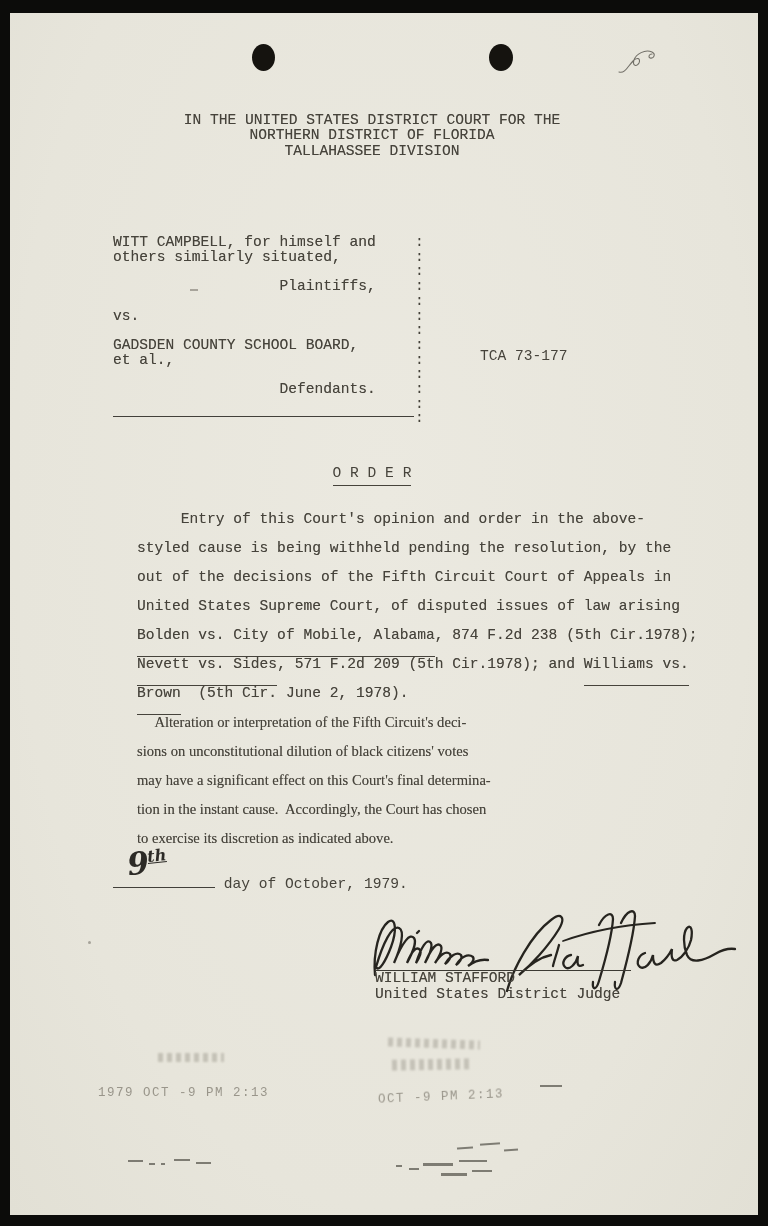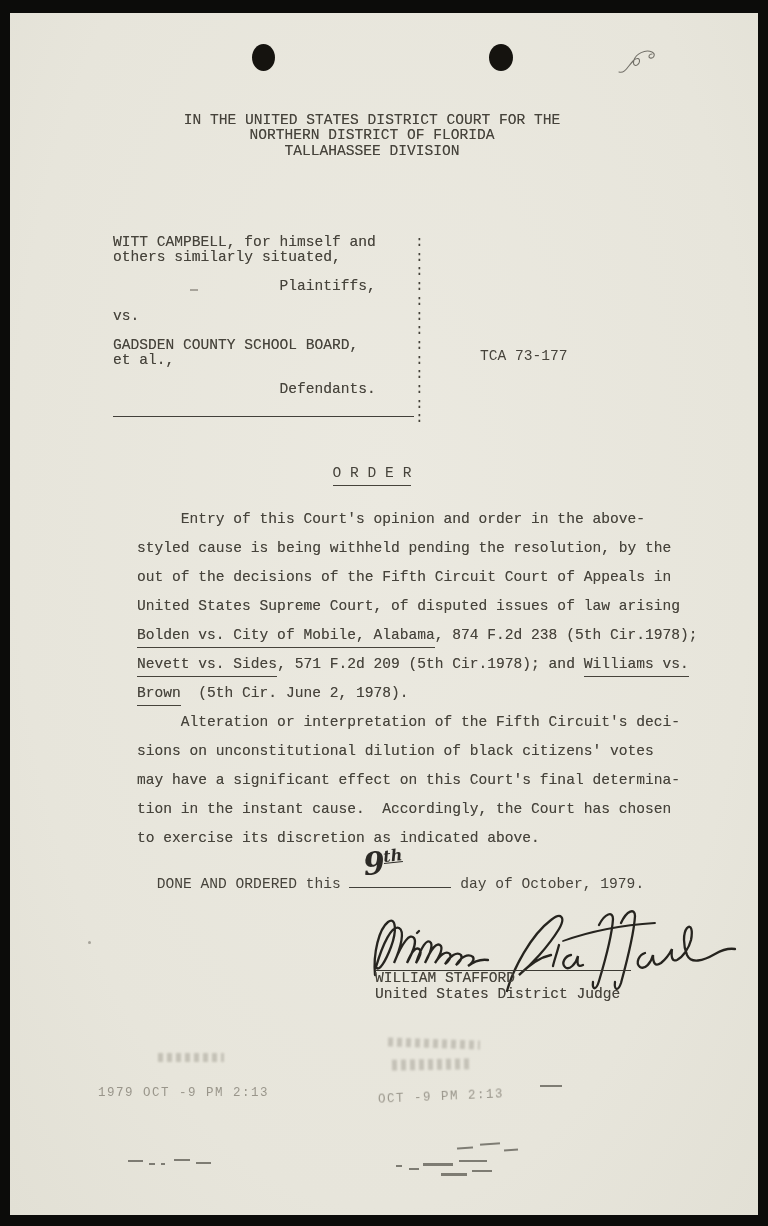--- a/index.html
+++ b/index.html
@@ -17,21 +17,21 @@
   .hdr { top:100px; left:0; width:724px; text-align:center; line-height:15.4px;
          text-shadow:0 0 .4px rgba(70,66,58,.55); }
   .cap { top:222px; left:103px; line-height:14.7px; text-shadow:0 0 .4px rgba(70,66,58,.5); }
   .colons { top:222px; left:405px; line-height:14.7px; }
   .caseno { top:295px; left:470px;margin-top:40px; }
   .cap-rule { top:403px; left:103px; width:301px; border-top:1.4px solid #42403a; }
   .order-h { top:452px; left:0; width:724px; text-align:center; }
   .order-h span { border-bottom:1.4px solid #46433b; padding-bottom:4px; }
   .para { left:103px; line-height:29px; text-shadow:0 0 .45px rgba(70,66,58,.5);margin-left:24px; }
   .para .row { white-space:pre; height:29px; }
-  .u { border-bottom:1.3px solid #46433b; padding-bottom:4px; }
+  .u { border-bottom:1.3px solid #46433b; padding-bottom:13px; }
   .done-row { top:857px; left:103px; white-space:pre; line-height:29px; }
   .blank { display:inline-block; width:102px; border-bottom:1.4px solid #42403a;
            height:16px; position:relative; vertical-align:baseline; }
   .day-script { position:absolute; left:14px; top:-30px; transform:rotate(-6deg);
                 font-family:"DejaVu Serif",serif; font-style:italic; font-weight:bold;
                 font-size:31px; color:#2c2a26; letter-spacing:-1px; }
   .day-script sup { font-size:16px; text-decoration:underline; letter-spacing:0; }
   .sig-svg { position:absolute; left:345px; top:890px; }
   .typed-sig { position:absolute; left:365px; top:957px; width:256px;
                border-top:1.5px solid #3c3a33; padding-top:0; line-height:15.6px;
@@ -93,27 +93,27 @@
   <div class="abs para mono" style="top:492px;">
     <div class="row">     Entry of this Court's opinion and order in the above-</div>
     <div class="row">styled cause is being withheld pending the resolution, by the</div>
     <div class="row">out of the decisions of the Fifth Circuit Court of Appeals in</div>
     <div class="row">United States Supreme Court, of disputed issues of law arising</div>
     <div class="row"><span class="u">Bolden vs. City of Mobile, Alabama</span><span>, 874 F.2d 238 (5th Cir.1978);</span></div>
     <div class="row"><span class="u">Nevett vs. Sides</span><span>, 571 F.2d 209 (5th Cir.1978); and </span><span class="u">Williams vs.</span></div>
     <div class="row"><span class="u">Brown</span><span>  (5th Cir. June 2, 1978).</span></div>
   </div>
 
-  <div class="abs para mono pre" style="top:695px;">     Alteration or interpretation of the Fifth Circuit's deci-
+  <div class="abs para mono pre" style="top:695px;font-family:Liberation Serif, serif;">     Alteration or interpretation of the Fifth Circuit's deci-
 sions on unconstitutional dilution of black citizens' votes
 may have a significant effect on this Court's final determina-
 tion in the instant cause.  Accordingly, the Court has chosen
 to exercise its discretion as indicated above.</div>
 
-  <div class="abs done-row mono"><span>     DONE AND ORDERED this </span><span class="blank"><span class="day-script"><span>9</span><sup>th</sup></span></span><span> day of October, 1979.</span></div>
+  <div class="abs done-row mono"><span class="blank"><span class="day-script"><span>9</span><sup>th</sup></span></span><span> day of October, 1979.</span></div>
 
   <svg class="sig-svg" width="390" height="100" viewBox="0 0 390 100">
     <g fill="none" stroke="#26241f" stroke-width="2.3" stroke-linecap="round">
       <path d="M20,72 C18,50 24,26 33,19 C41,13 42,28 36,44 C31,57 24,70 21,64 C28,40 37,22 44,25 C50,28 46,44 39,60 C48,38 55,30 59,35 C62,39 57,51 52,60 C57,47 62,43 65,47 C67,50 63,57 61,60 C66,45 72,34 76,40 C78,44 73,55 70,60 C76,46 82,38 86,43 C88,47 83,56 80,60 C85,52 91,47 95,51 C97,54 93,59 90,61 C95,53 102,48 106,52 C108,55 104,60 101,62 C106,54 113,50 118,54 C120,57 116,61 113,63 C118,59 126,56 133,57"></path>
       <path d="M62,30 l2,-2"></path>
       <path d="M152,88 C158,66 176,32 196,17 C206,9 211,14 204,26 C193,44 176,62 164,72 C174,62 186,54 196,52"></path>
       <path d="M204,42 C202,50 199,58 198,63"></path>
       <path d="M216,52 C210,53 206,60 210,64 C214,68 221,61 223,53 C222,60 222,65 228,62"></path>
       <path d="M244,22 C250,10 258,8 258,16 C257,32 250,58 244,78 C241,88 237,87 238,79"></path>
       <path d="M266,20 C272,7 280,5 280,13 C279,30 272,58 266,80 C263,89 259,87 260,79"></path>

